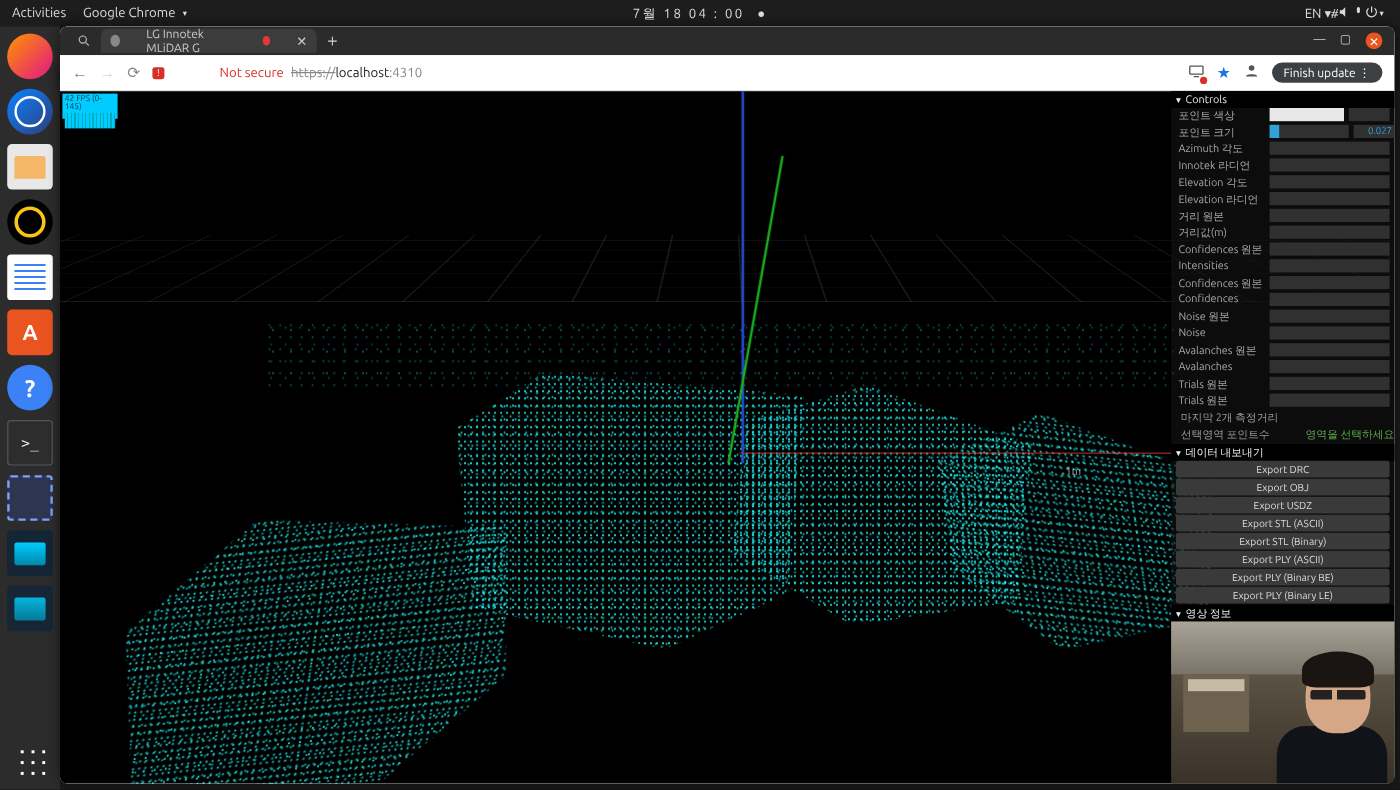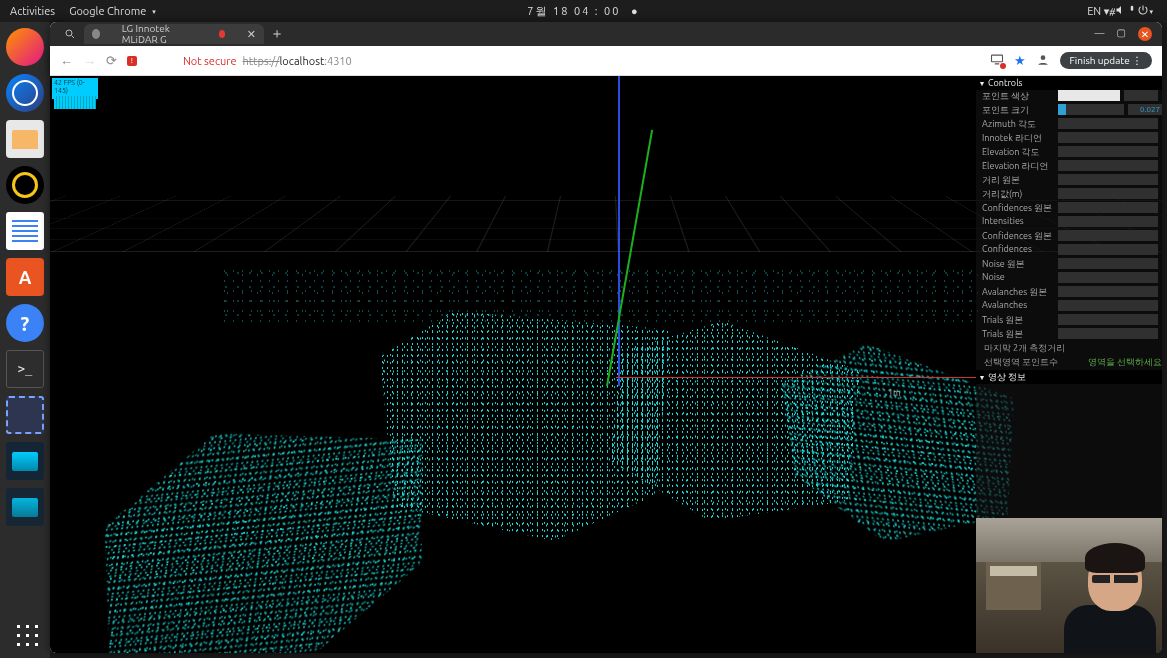--- a/index.html
+++ b/index.html
@@ -361,20 +361,31 @@
 
         <div class="note">
           <span class="lab">마지막 2개 측정거리</span>
         </div>
         <div class="note">
           <span class="lab">선택영역 포인트수</span>
           <span class="hint">영역을 선택하세요</span>
         </div>
       </div>
 
+      <div class="section">
+        <div class="head">데이터 내보내기</div>
+        <div class="btn">Export DRC</div>
+        <div class="btn">Export OBJ</div>
+        <div class="btn">Export USDZ</div>
+        <div class="btn">Export STL (ASCII)</div>
+        <div class="btn">Export STL (Binary)</div>
+        <div class="btn">Export PLY (ASCII)</div>
+        <div class="btn">Export PLY (Binary BE)</div>
+        <div class="btn">Export PLY (Binary LE)</div>
+      </div>
 
       <div class="section">
         <div class="head">영상 정보</div>
       </div>
 
       <div class="cam">
         <div class="ceil"></div>
         <div class="shelf"></div>
         <div class="person">
           <div class="bd"></div>

